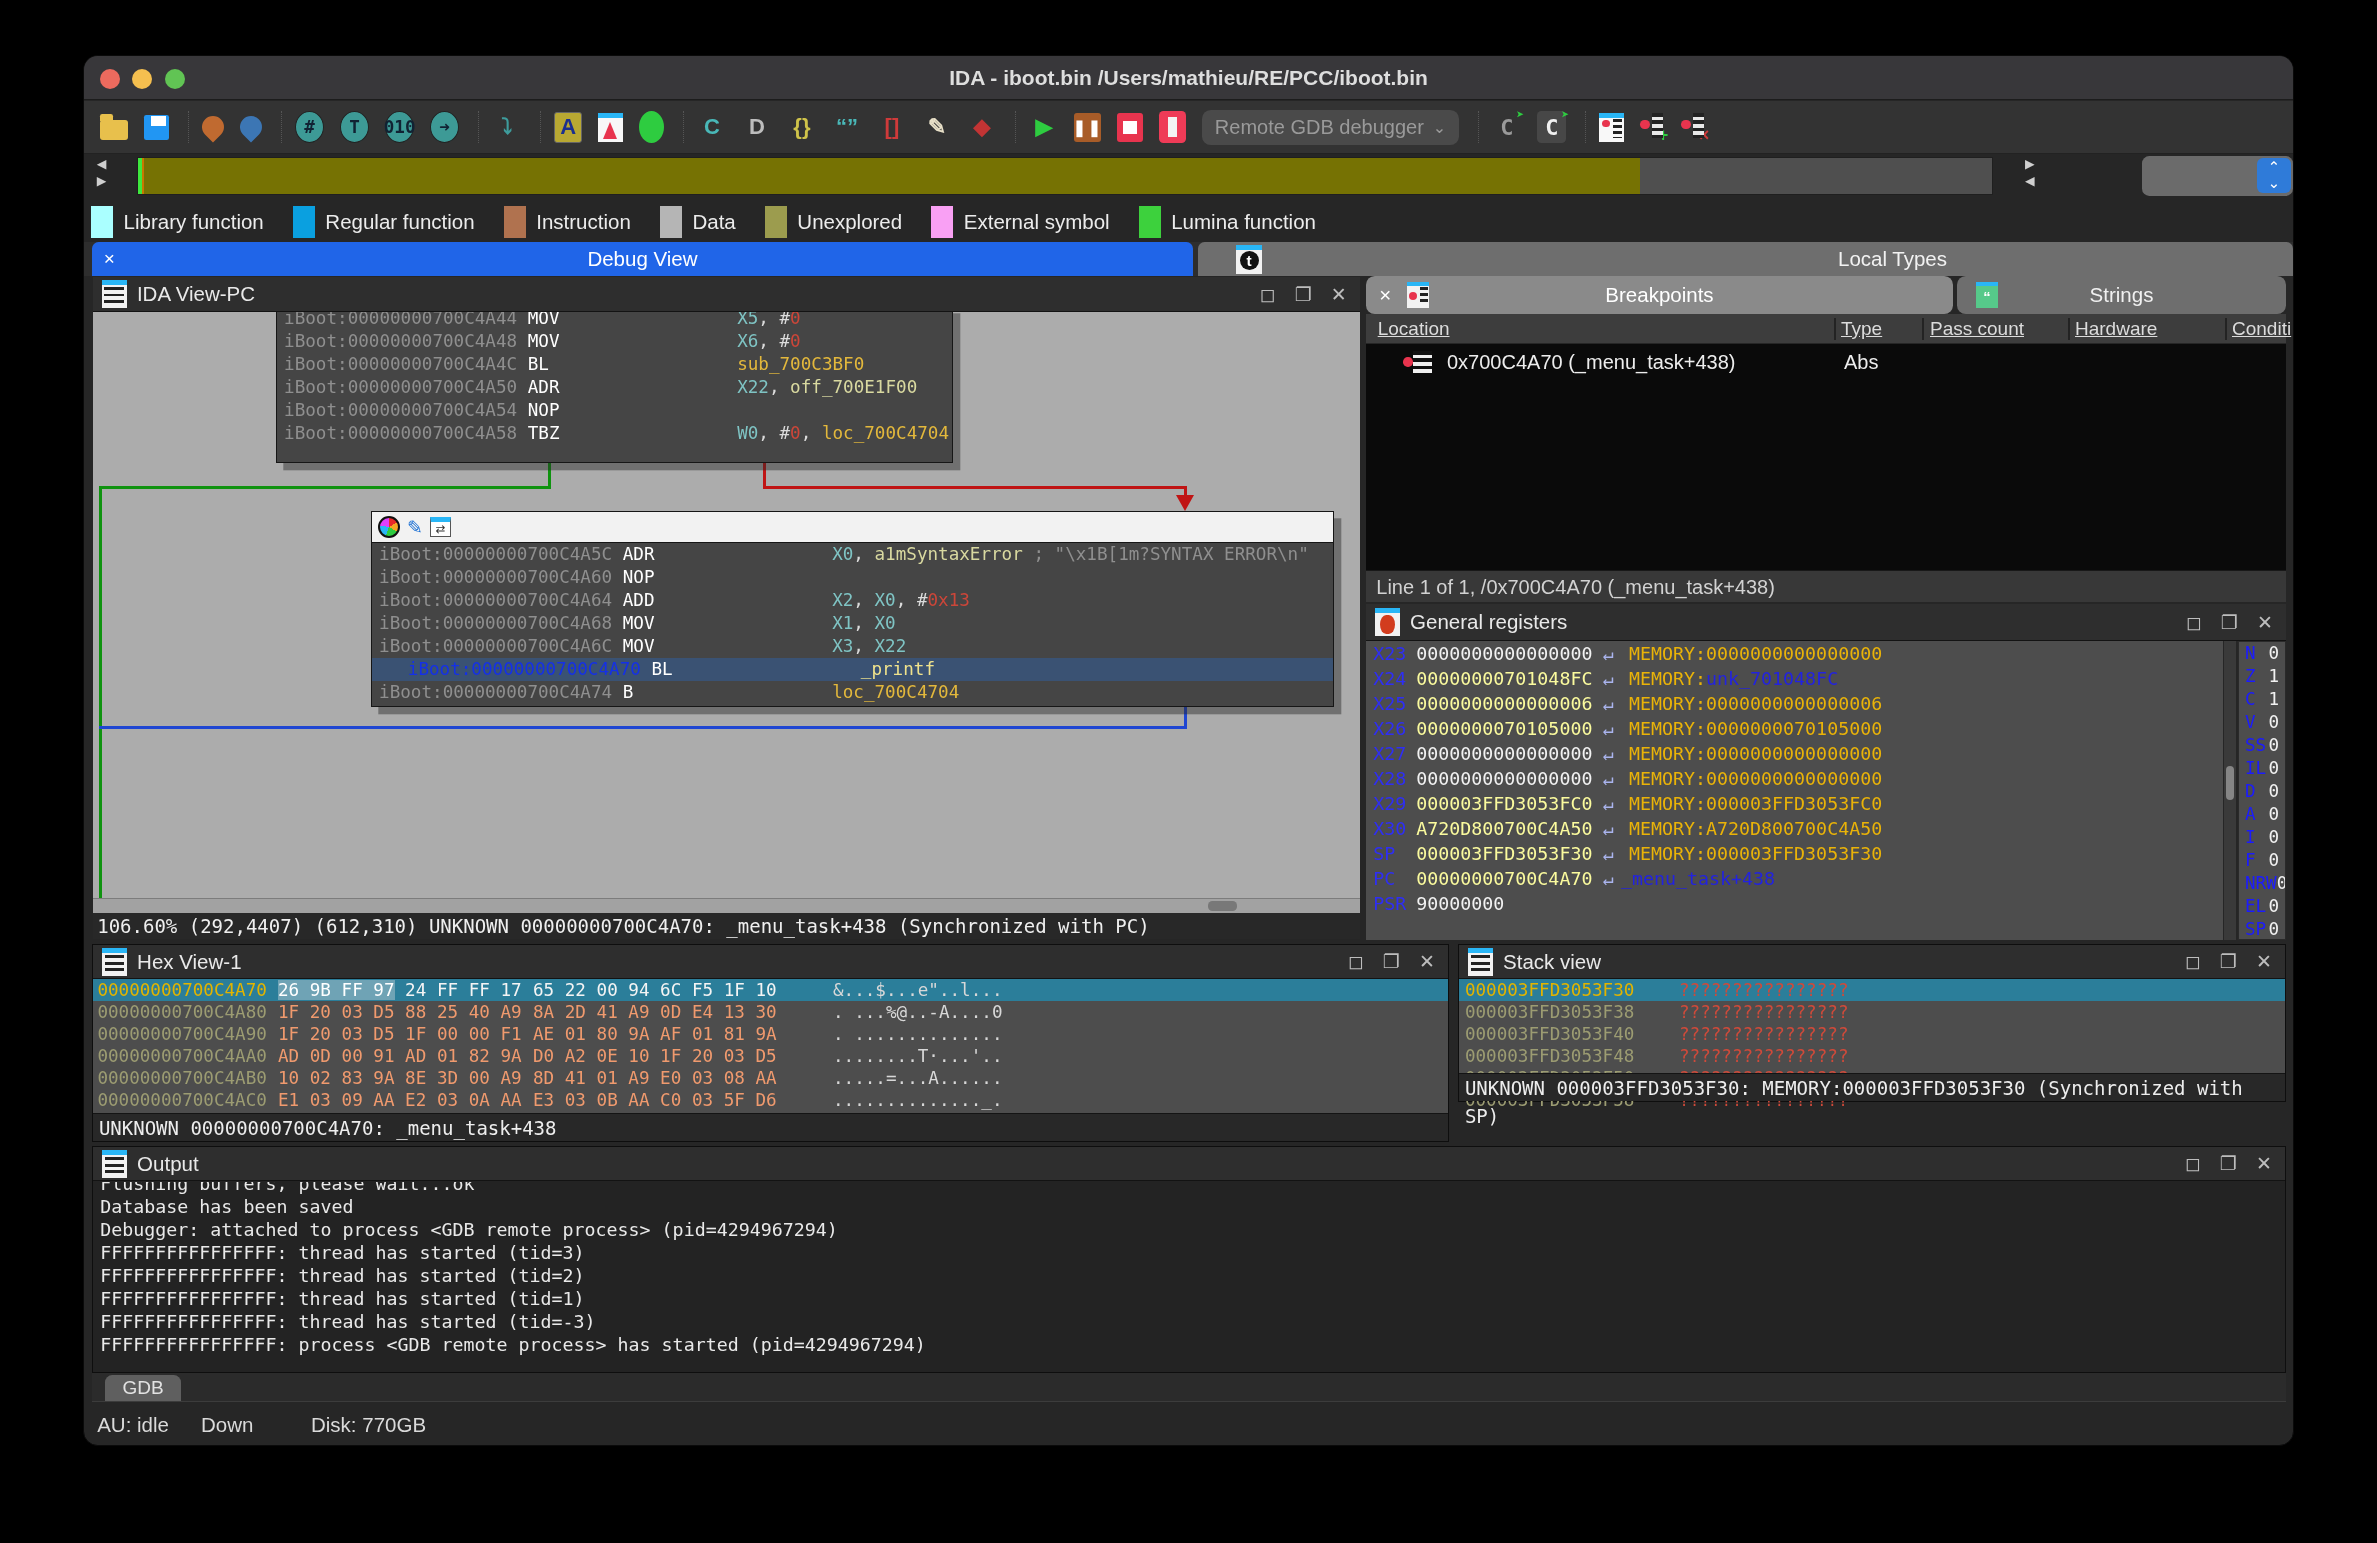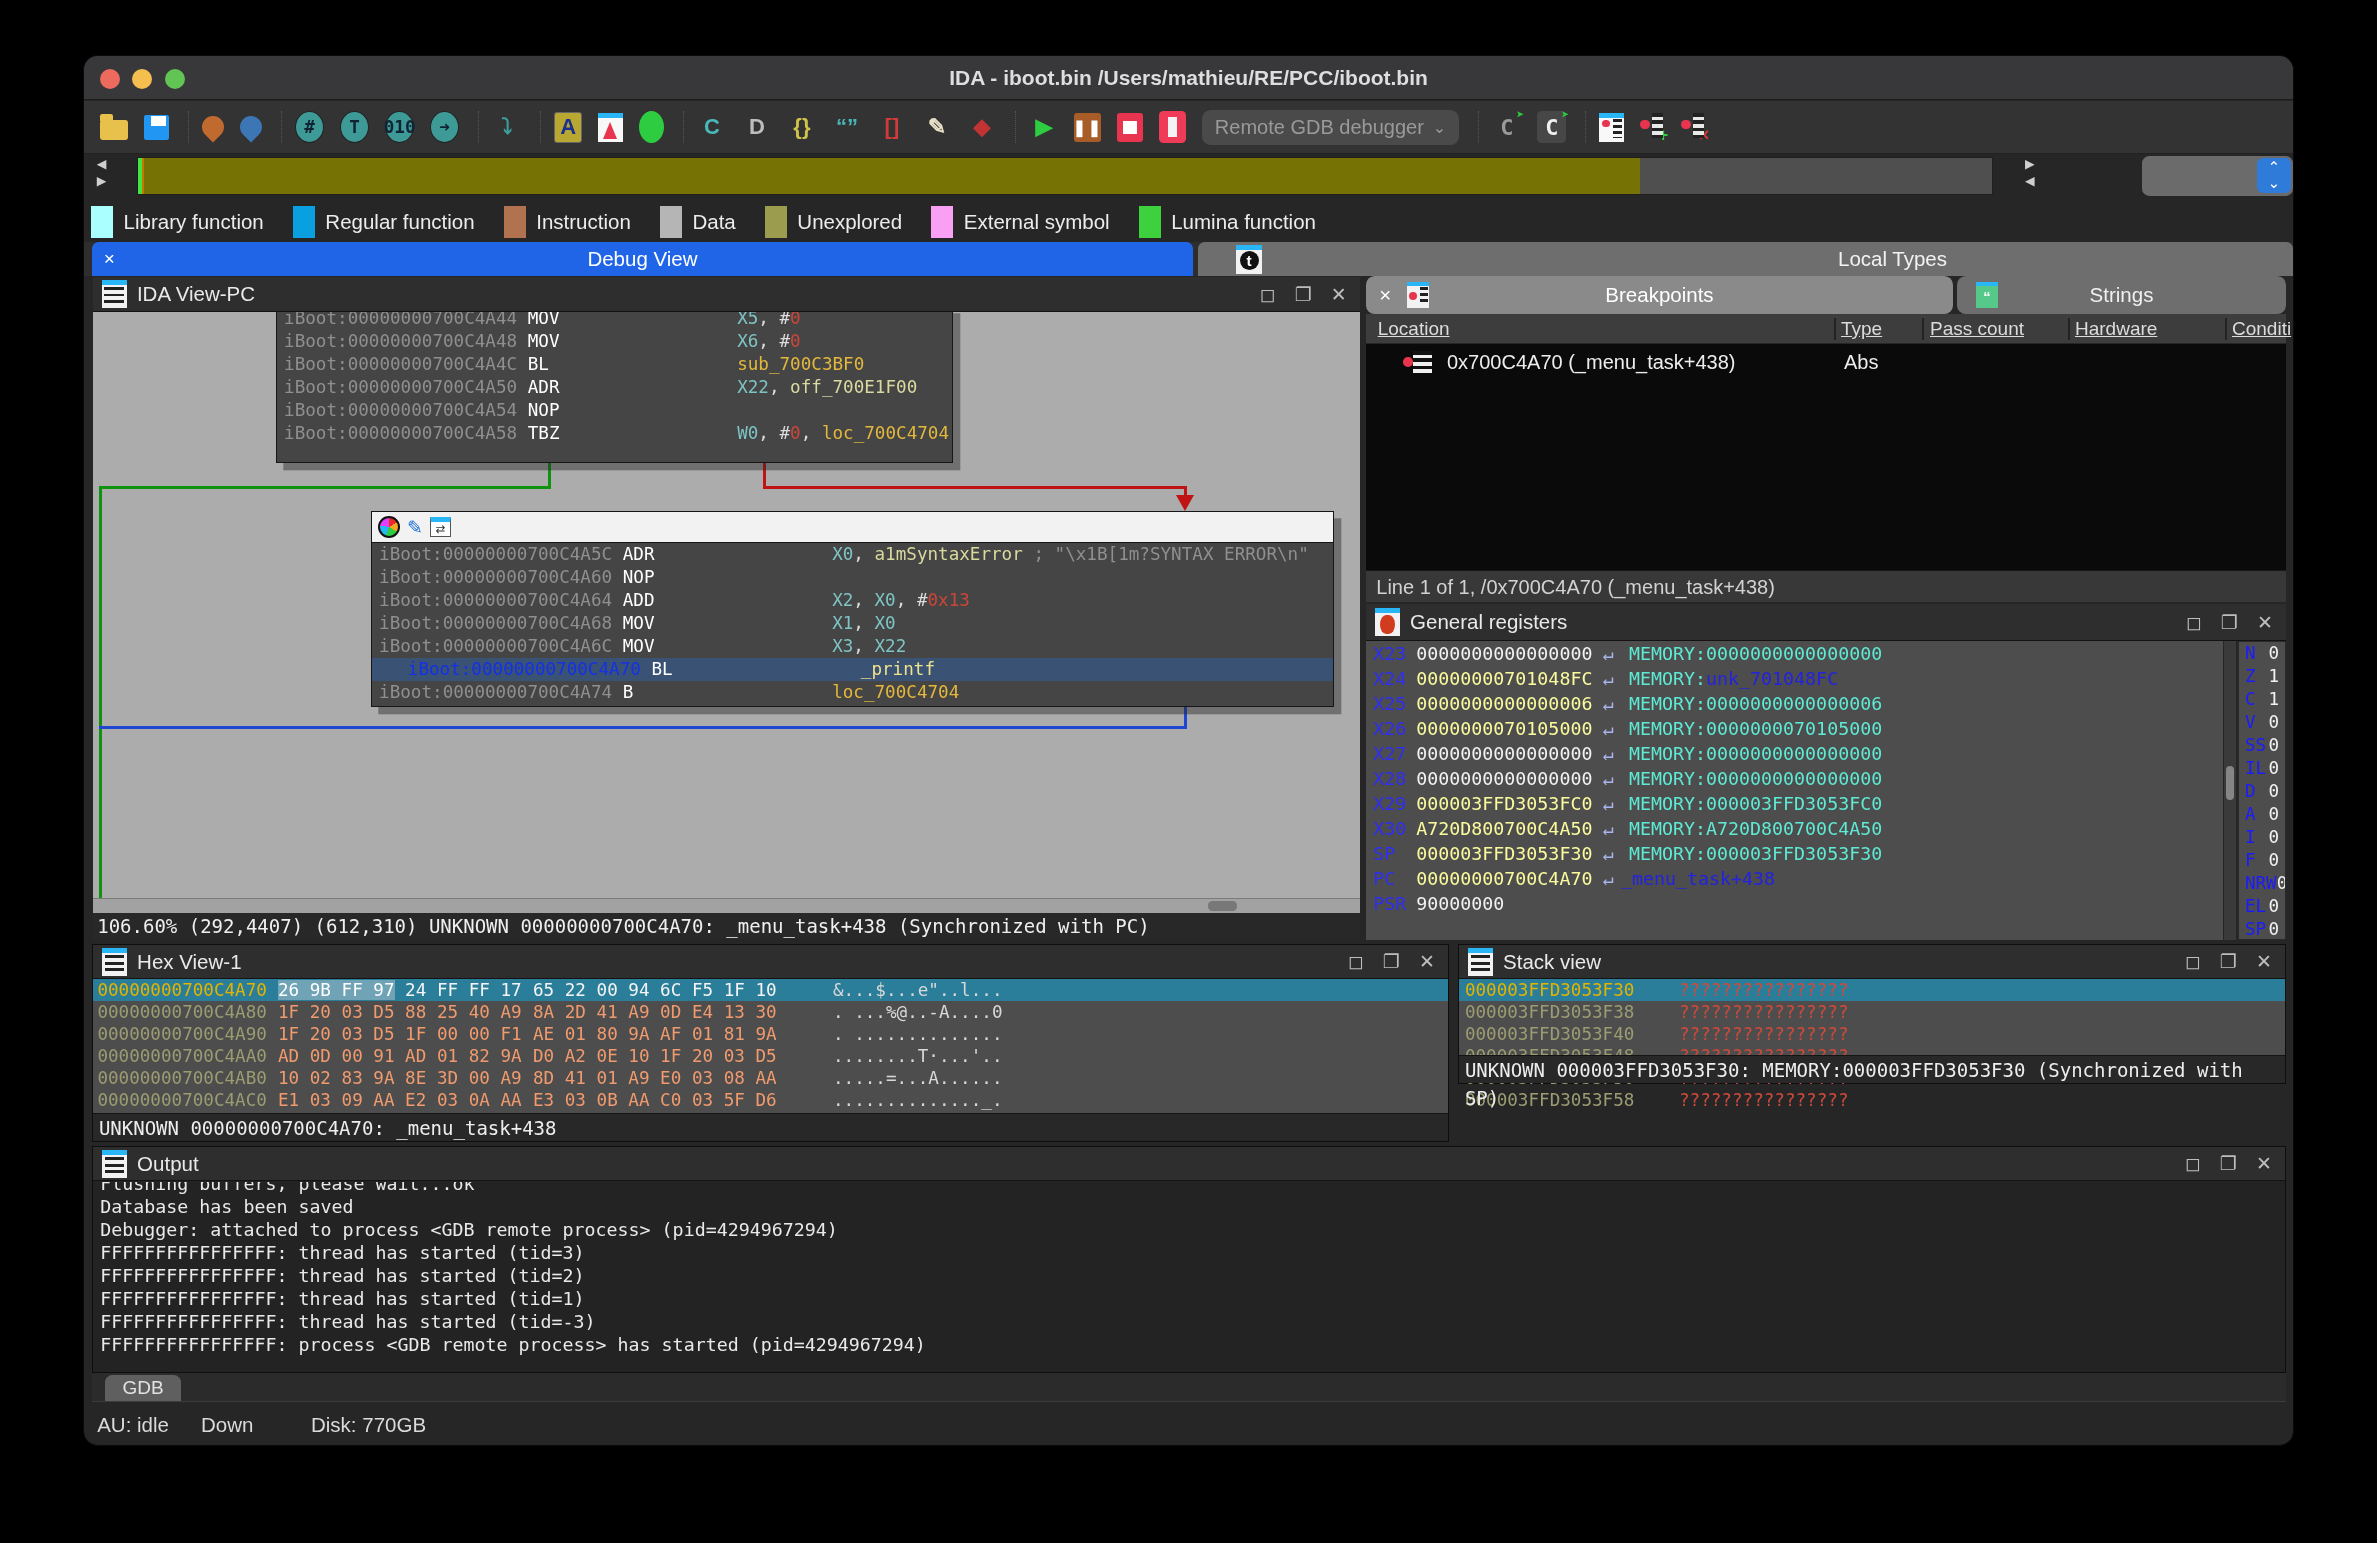--- a/index.html
+++ b/index.html
@@ -124,41 +124,41 @@
   #bp-row .loc { position:absolute; left:81px; top:2.9px; }
   #bp-row .typ { position:absolute; left:478px; top:2.9px; }
   #bp-status { position:absolute; left:1282px; top:514px; width:920px; height:32px; background:#383838; color:#d2d2d2; font-size:20px; line-height:32px; padding-left:10.3px; border-top:1.5px solid #181818; }
 
   #regs-header { position:absolute; left:1282px; top:548px; width:920px; height:37px; }
   #regs-body { position:absolute; left:1282px; top:585px; width:857px; height:299px; background:#4d4d4d; overflow:hidden; }
   .regrow { height:25px; line-height:25px; font-family:"DejaVu Sans Mono",monospace; font-size:18.3px; white-space:pre; padding-left:7.3px; }
   .rn { color:#2e2ef5; display:inline-block; width:43px; }
   .v-w { color:#f2f2f2; } .v-y { color:#fbfb9e; }
   .ret { color:#aab4ee; padding:0 7.3px 0 10.3px; }
-  .mem { color:#5eead4;padding-left:8px; } .rlink { color:#2222e0; }
+  .mem { color:#eab308;padding-left:8px; } .rlink { color:#2222e0; }
   #regs-vscroll { position:absolute; left:2140px; top:585px; width:11.7px; height:299px; background:#3a3a3a; }
   #regs-vscroll .thumb { position:absolute; left:1.5px; right:1.5px; top:125px; height:34px; background:#858585; border-radius:5.9px; }
   #flags-box { position:absolute; left:2154px; top:585px; width:48px; height:299px; background:#4d4d4d; border:1.5px solid #2a2a2a; overflow:hidden; }
   .flagrow { height:23px; line-height:23px; font-family:"DejaVu Sans Mono",monospace; font-size:17.6px; padding:0 5.9px; color:#1b1bff; display:flex; justify-content:space-between; }
   .flagrow b { color:#f2f2f2; font-weight:normal; }
 
   
   #hex-panel { position:absolute; left:8px; top:888px; width:1357px; height:198px; background:#4d4d4d; border:0.7px solid #0e0e0e; }
   #hex-header,#stack-header,#output-header { height:34px; }
   .hexrow { height:22px; line-height:22px; font-family:"DejaVu Sans Mono",monospace; font-size:17.6px; white-space:pre; position:relative; }
   .hexrow.sel { background:#2b7e9a; }
   .h-addr { color:#9c9c72; position:absolute; left:4.4px; }
   .hexrow.sel .h-addr { color:#e2b400; }
   .h-b1 { position:absolute; left:185px; color:#f09a6e; }
   .h-b2 { position:absolute; left:440px; color:#f09a6e; }
   .hexrow.sel .h-b1,.hexrow.sel .h-b2 { color:#f4f4f4; }
   .h-selseg { background:#6fa3b5; color:#fff; }
   .h-ascii { position:absolute; left:740px; color:#d8d8d8; }
   .panel-status { background:#282828; color:#ededed; font-family:"DejaVu Sans Mono",monospace; font-size:19px; height:28px; line-height:28px; padding-left:5.9px; border-top:1.5px solid #141414; position:absolute; left:0; right:0; bottom:0; }
-  #stack-panel { position:absolute; left:1374px; top:888px; width:828px; height:140px; background:#4d4d4d; border:0.7px solid #0e0e0e; }
+  #stack-panel { position:absolute; left:1374px; top:888px; width:828px; height:158px; background:#4d4d4d; border:0.7px solid #0e0e0e; }
   .stkrow { height:22px; line-height:22px; font-family:"DejaVu Sans Mono",monospace; font-size:17.6px; white-space:pre; position:relative; }
   .stkrow.sel { background:#2b7e9a; }
   .s-addr { position:absolute; left:5.9px; color:#9c9c72; }
   .stkrow.sel .s-addr { color:#e2b400; }
   .s-q { position:absolute; left:220px; color:#cf4a3a; }
 
   
   #output-panel { position:absolute; left:8px; top:1090px; width:2194px; height:227px; background:#232323; border:0.7px solid #0e0e0e; }
   #output-lines { position:absolute; left:0; top:35px; right:0; bottom:0; overflow:hidden; padding-left:7.3px; }
   .outline { height:23px; line-height:23px; font-family:"DejaVu Sans Mono",monospace; font-size:18.3px; color:#e9e9e9; white-space:pre; }

